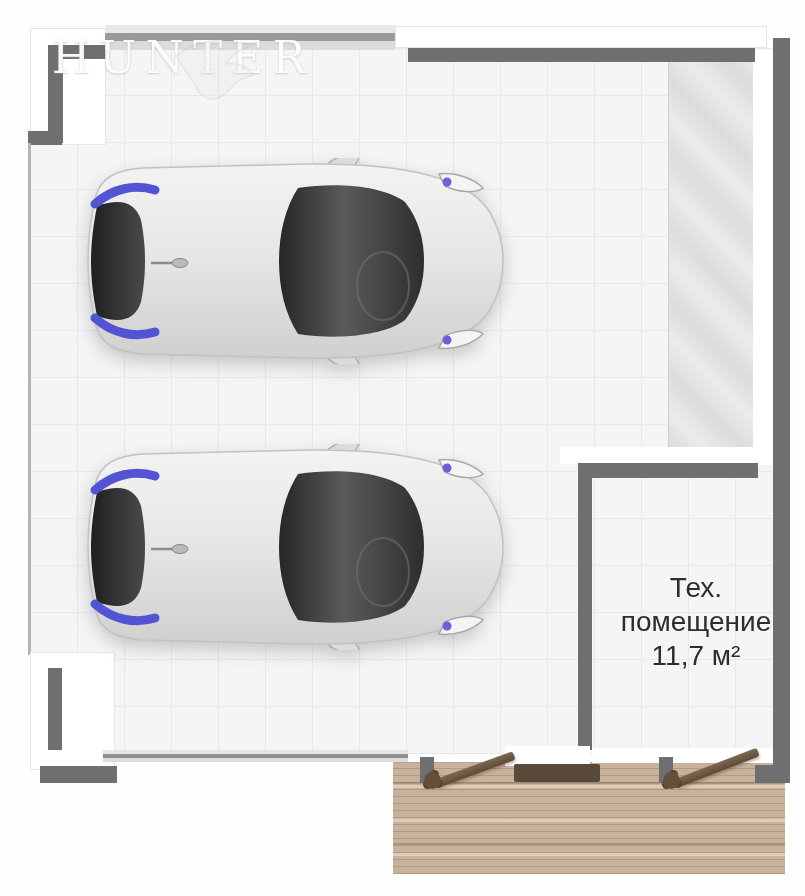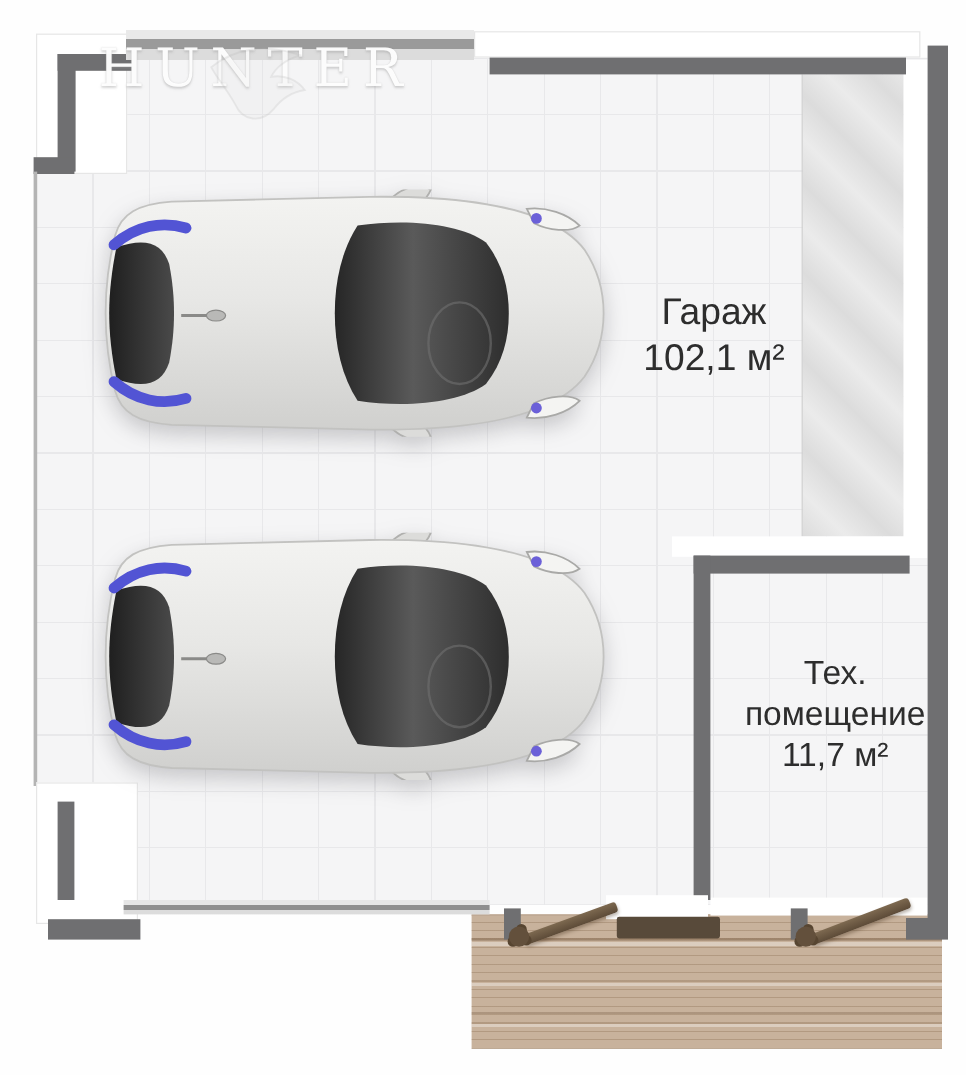--- a/index.html
+++ b/index.html
@@ -66,28 +66,28 @@
     width:17px;height:17px;border-radius:50%;
     background:#63503c;
     box-shadow:6px 3px 0 -4px #574531, -5px 4px 0 -4px #574531, 2px -6px 0 -4px #574531;
   }
 
   .car{filter:drop-shadow(0 7px 9px rgba(90,90,95,.30));}
 
   .room-label{color:var(--text);text-align:center;line-height:1.22;}
   .room-label .nm,.room-label .ar{display:block;}
   .label-garage{left:500px;top:241px;width:190px;font-size:31px;font-weight:500;}
-  .label-tech{left:592px;top:544px;width:208px;font-size:28px;font-weight:500;}
+  .label-tech{left:592px;top:571px;width:208px;font-size:28px;font-weight:500;}
 
   .logo{
     left:52px;top:34px;color:rgba(255,255,255,.95);
     font-family:"DejaVu Serif",serif;font-size:44px;letter-spacing:9px;line-height:48px;
     text-shadow:0 1px 2px rgba(150,150,150,.40), 0 0 1px rgba(170,170,170,.45);
   }
-  .logo .l2{margin-left:30px;}
+  .logo .l2{}
   .eagle{left:168px;top:34px;opacity:.5;}
 
   .wm-center{
     left:178px;top:408px;font-size:78px;font-weight:bold;letter-spacing:6px;
     color:rgba(255,255,255,.42);text-shadow:0 0 2px rgba(200,200,200,.25);
   }
 </style>
 </head>
 <body>
 
@@ -170,24 +170,20 @@
       </symbol>
     </defs>
   </svg>
   <svg class="abs car" style="left:83px;top:158px;" width="424" height="206">
       <use href="#car-sym"></use>
     </svg>
   <svg class="abs car" style="left:83px;top:444px;" width="424" height="206">
       <use href="#car-sym"></use>
     </svg>
 
-  <div class="abs room-label label-garage">
-    <span class="nm">Гараж</span>
-    <span class="ar">102,1 м²</span>
-  </div>
   <div class="abs room-label label-tech">
     <span class="nm">Тех. помещение</span>
     <span class="ar">11,7 м²</span>
   </div>
 
   <div class="abs logo">
     <div class="l2">HUNTER</div>
   </div>
   <svg class="abs eagle" width="92" height="72" viewBox="0 0 92 72">
     <path d="M8,22 C28,6 54,2 82,12 C70,16 62,22 58,30 C70,28 80,33 86,41 C74,43 66,49 60,57 C50,69 34,67 28,53 C20,39 12,30 8,22 Z" fill="rgba(215,215,215,0.30)" stroke="rgba(180,180,180,0.45)" stroke-width="1.5"></path>

